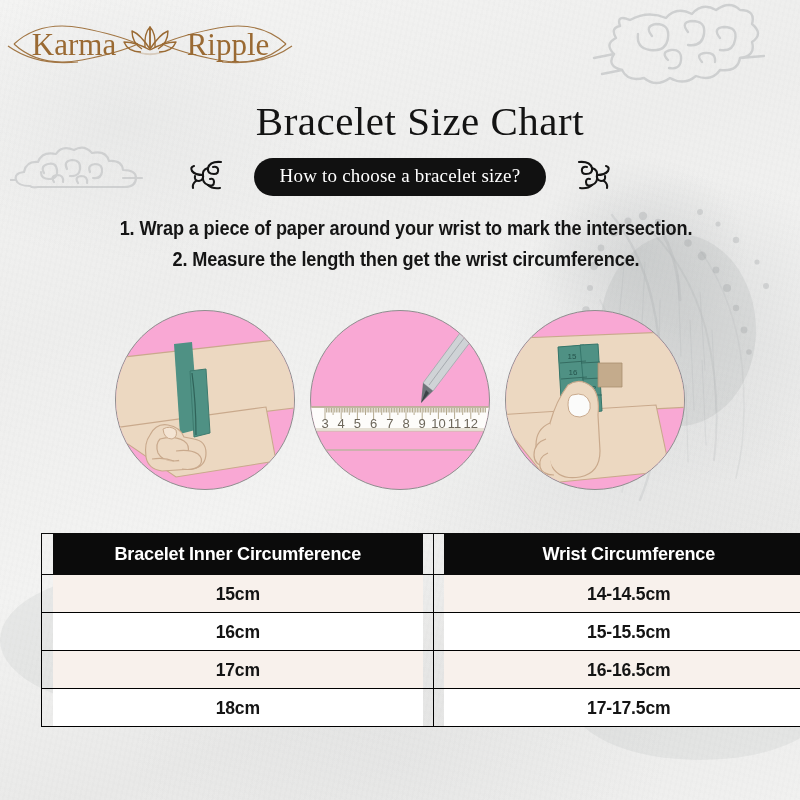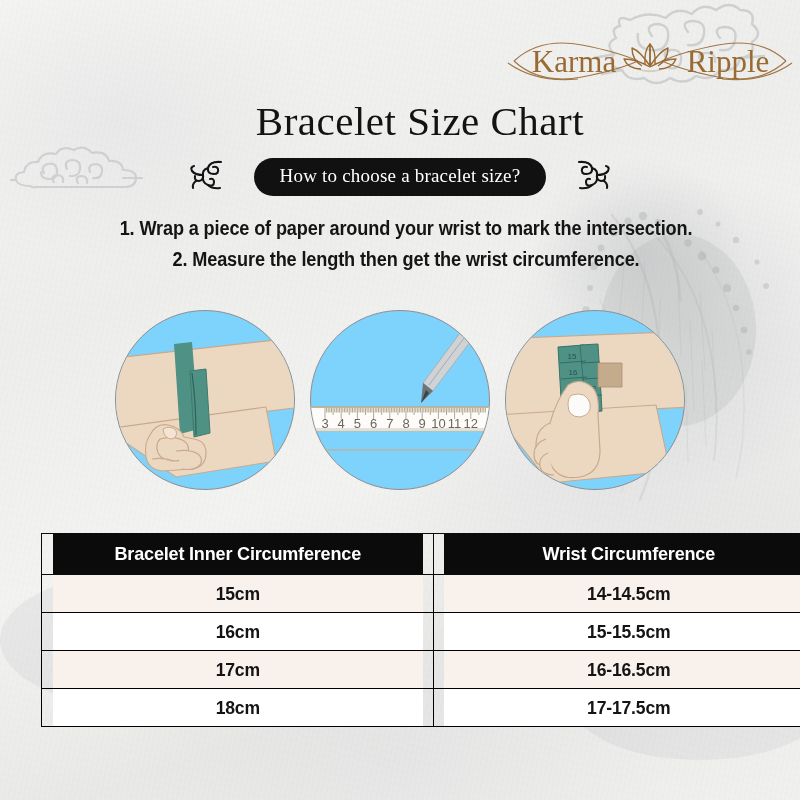--- a/index.html
+++ b/index.html
@@ -40,22 +40,22 @@
 
   
   .cloud { position: absolute; opacity: .55; }
   #cloud-left  { left: 10px;  top: 142px; }
   #cloud-right { left: 592px; top: 2px;  }
 
   
   #logo-block {
     position: absolute;
     left: 0; right: 0;
-    top: 31px;
-    text-align: right;
+    top: 14px;
+    text-align: left;
   }
 
   
   #page-title {
     position: absolute;
     left: 0; right: 0;
     top: 97px;
     text-align: center;
     font-family: "Liberation Serif", "DejaVu Serif", serif;
     font-size: 41px;
@@ -113,21 +113,21 @@
     left: 0; right: 0;
     top: 310px;
     display: flex;
     justify-content: center;
     gap: 15px;
   }
   .illus-circle {
     width: 180px;
     height: 180px;
     border-radius: 50%;
-    background: #7dd3fc;
+    background: #f9a8d4;
     border: 1.4px solid #8e8e8e;
     overflow: hidden;
     position: relative;
   }
 
   
   #size-table {
     position: absolute;
     left: 41px;
     top: 533px;

